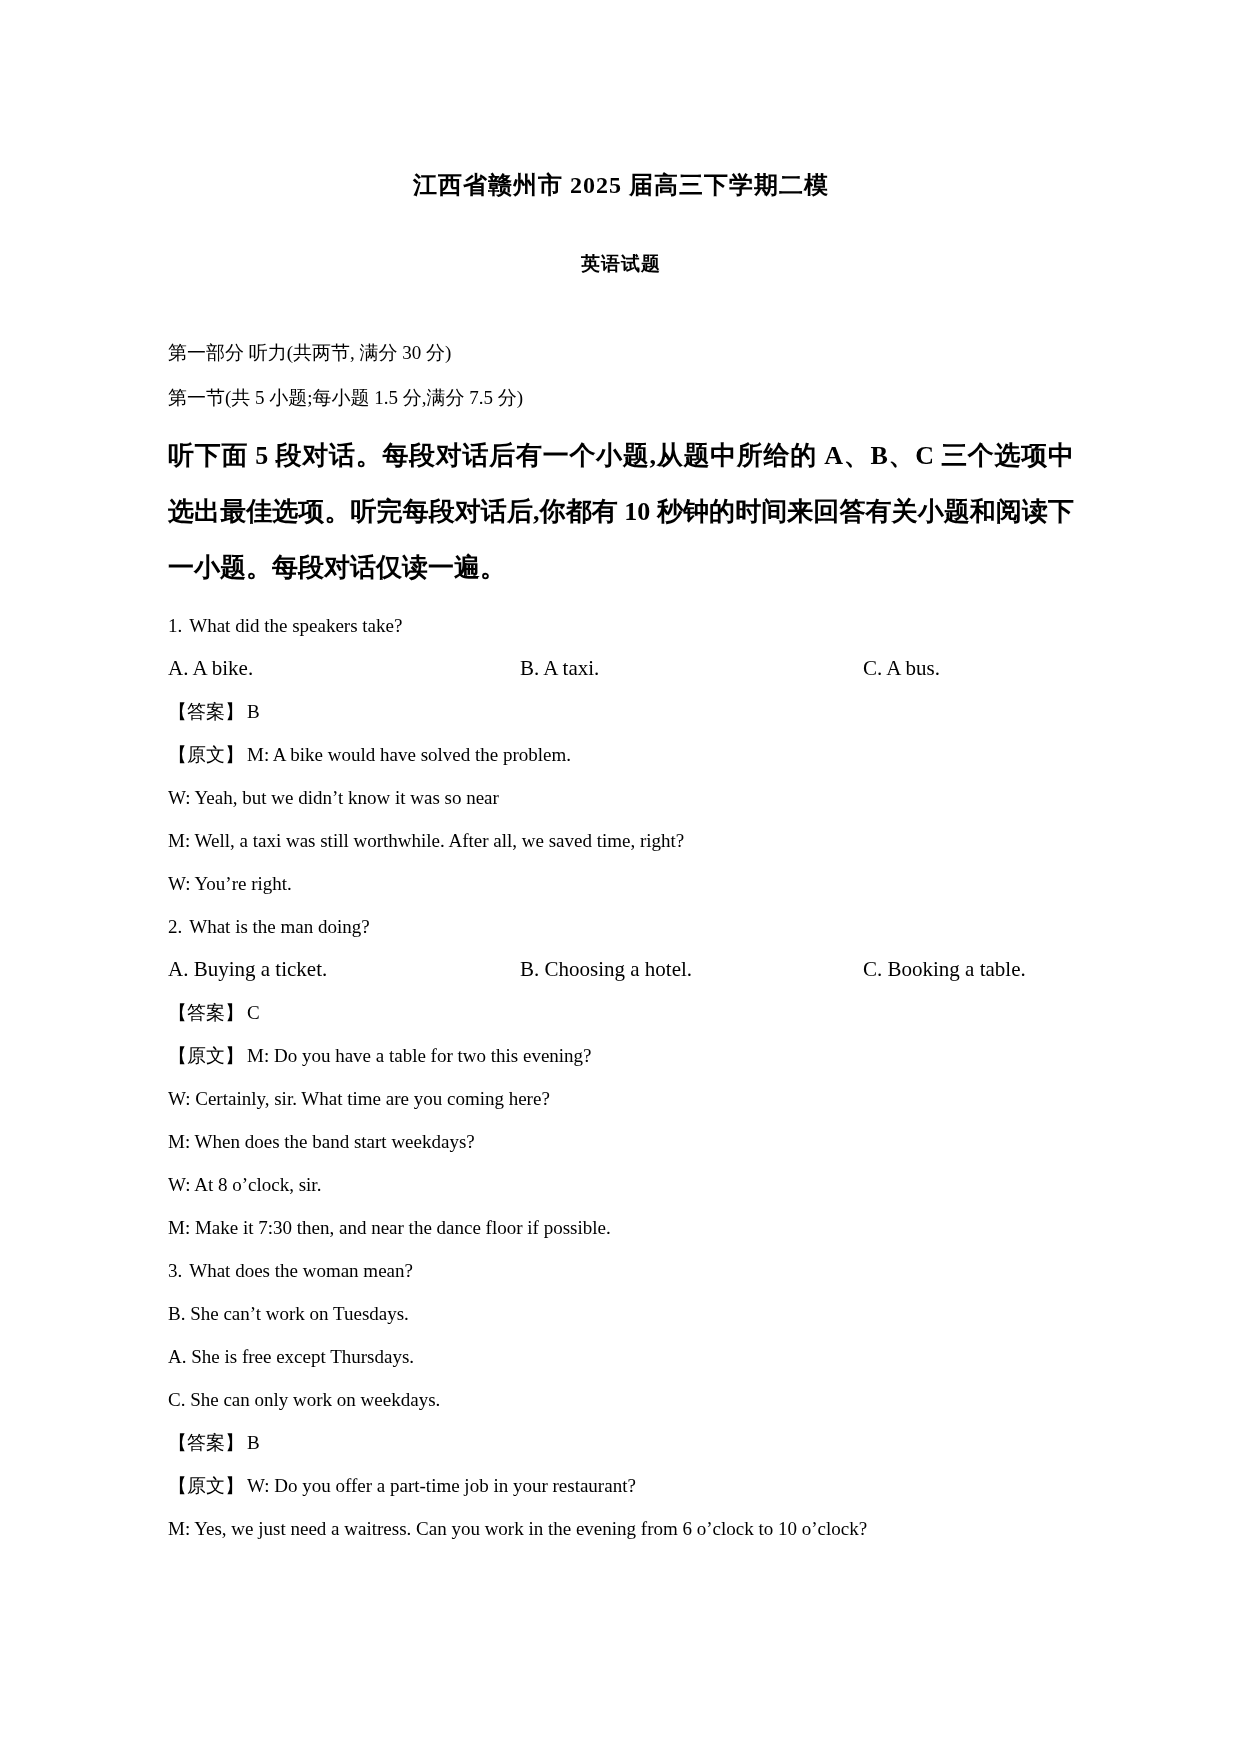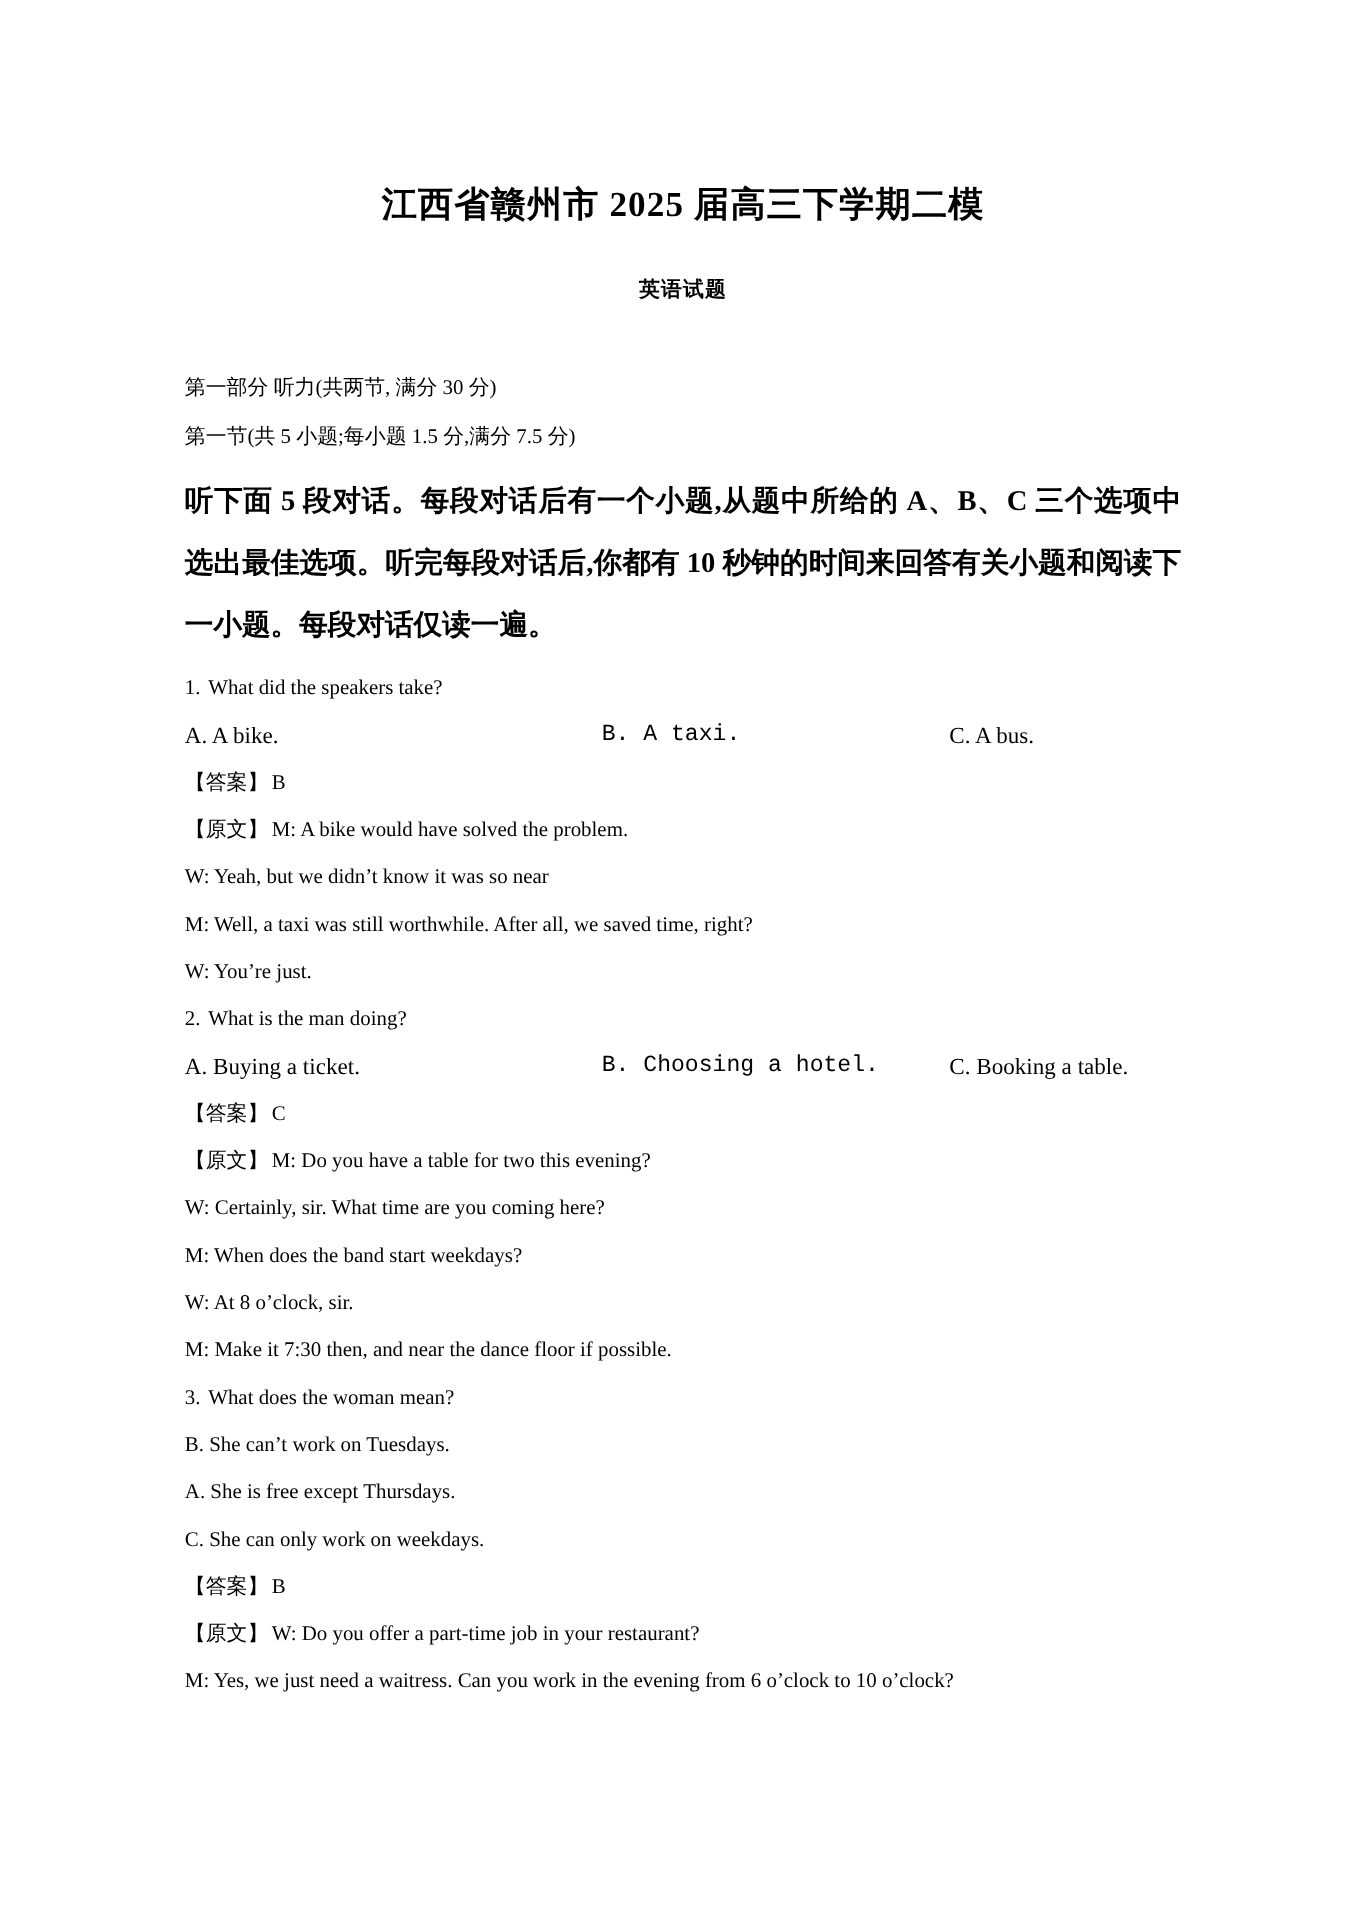--- a/index.html
+++ b/index.html
@@ -15,21 +15,21 @@
     background: #ffffff;
     overflow: hidden;
   }
   .content {
     position: absolute;
     left: 168px; top: 150px;
     width: 906px;
   }
   .doc-title {
     text-align: center;
-    font-size: 32px;
+    font-size: 24px;
     font-weight: 700;
     line-height: 38px;
     margin-top: 16px;
     margin-bottom: 42px;
     letter-spacing: 1px;
   }
   .doc-subtitle {
     text-align: center;
     font-size: 19px;
     font-weight: 700;
@@ -62,21 +62,21 @@
     height: 43px;
   }
   .opt {
     position: absolute;
     top: 0;
     font-size: 21px;
     line-height: 43px;
     white-space: nowrap;
   }
   .opt-a { left: 0; }
-  .opt-b { left: 379px; font-family: Liberation Mono, monospace; }
+  .opt-b { left: 352px; }
   .opt-c { left: 695px; }
   .cn-label { margin-right: 3px; }
 </style>
 </head>
 <body>
 
 <div class="page">
   <div class="content">
 
     <h1 class="doc-title">江西省赣州市 2025 届高三下学期二模</h1>
@@ -90,21 +90,21 @@
       <p class="en-line"><span class="qnum">1.</span><span>What did the speakers take?</span></p>
       <div class="opt-row">
         <span class="opt opt-a">A. A bike.</span>
         <span class="opt opt-b">B. A taxi.</span>
         <span class="opt opt-c">C. A bus.</span>
       </div>
       <p class="en-line"><span class="cn-label">【答案】</span><span>B</span></p>
       <p class="en-line"><span class="cn-label">【原文】</span><span>M: A bike would have solved the problem.</span></p>
       <p class="en-line">W: Yeah, but we didn’t know it was so near</p>
       <p class="en-line">M: Well, a taxi was still worthwhile. After all, we saved time, right?</p>
-      <p class="en-line">W: You’re just.</p>
+      <p class="en-line">W: You’re right.</p>
     </section>
 
     <section>
       <p class="en-line"><span class="qnum">2.</span><span>What is the man doing?</span></p>
       <div class="opt-row">
         <span class="opt opt-a">A. Buying a ticket.</span>
         <span class="opt opt-b">B. Choosing a hotel.</span>
         <span class="opt opt-c">C. Booking a table.</span>
       </div>
       <p class="en-line"><span class="cn-label">【答案】</span><span>C</span></p>

